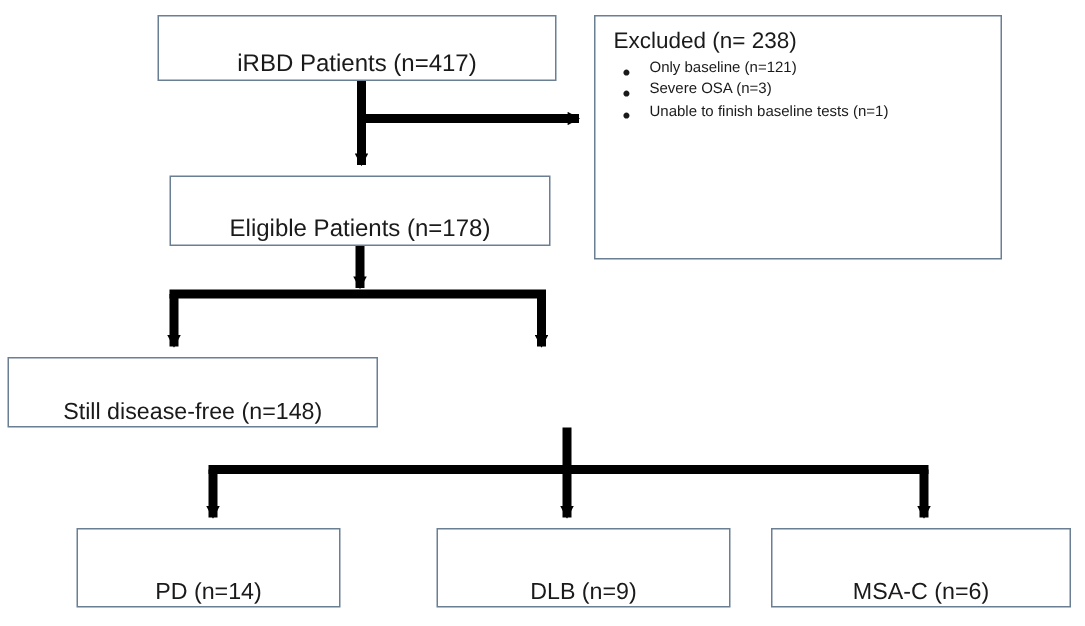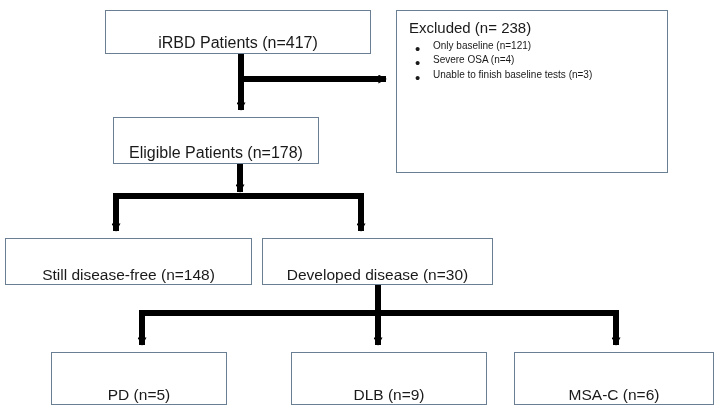--- a/index.html
+++ b/index.html
@@ -25,21 +25,21 @@
     justify-content: center;
     color: #1a1a1a;
     font-size: 15.5px;
     line-height: 1.25;
     text-align: center;
     z-index: 2;
   }
   #node-irbd      { left: 105px; top: 10px;  width: 266px; height: 44px;  font-size: 16px; }
   #node-excluded  { left: 396px; top: 10px;  width: 272px; height: 163px;
                     display: block; text-align: left; padding: 8px 10px 12px 10px; }
-  #node-eligible  { left: 113px; top: 117px; width: 206px; height: 47px; font-size: 16px; }
+  #node-eligible  { left: 113px; top: 117px; width: 254px; height: 47px; font-size: 16px; }
   #node-free      { left: 5px;   top: 238px; width: 247px; height: 47px; }
   #node-developed { left: 262px; top: 238px; width: 231px; height: 47px; }
   #node-pd        { left: 51px;  top: 352px; width: 176px; height: 53px; }
   #node-dlb       { left: 291px; top: 352px; width: 196px; height: 53px; }
   #node-msa       { left: 514px; top: 352px; width: 200px; height: 53px; }
 
   .excl-title {
     font-size: 15px;
     margin: 0 0 1px 2px;
     white-space: nowrap;
@@ -113,39 +113,36 @@
   </svg>
 
   <div class="node" id="node-irbd">
     <span>iRBD Patients (n=417)</span>
   </div>
 
   <div class="node" id="node-excluded">
     <div class="excl-title">Excluded (n= 238)</div>
     <ul class="excl-list">
       <li>Only baseline (n=121)</li>
-      <li>Severe OSA (n=4)</li>
-      <li>Unable to finish baseline tests (n=3)</li>
+      <li>Severe OSA (n=3)</li>
+      <li>Unable to finish baseline tests (n=1)</li>
     </ul>
   </div>
 
   <div class="node" id="node-eligible">
     <span>Eligible Patients (n=178)</span>
   </div>
 
   <div class="node" id="node-free">
     <span>Still disease-free (n=148)</span>
   </div>
 
-  <div class="node" id="node-developed">
-    <span>Developed disease (n=30)</span>
-  </div>
 
   <div class="node" id="node-pd">
-    <span>PD (n=5)</span>
+    <span>PD (n=14)</span>
   </div>
 
   <div class="node" id="node-dlb">
     <span>DLB (n=9)</span>
   </div>
 
   <div class="node" id="node-msa">
     <span>MSA-C  (n=6)</span>
   </div>
 

